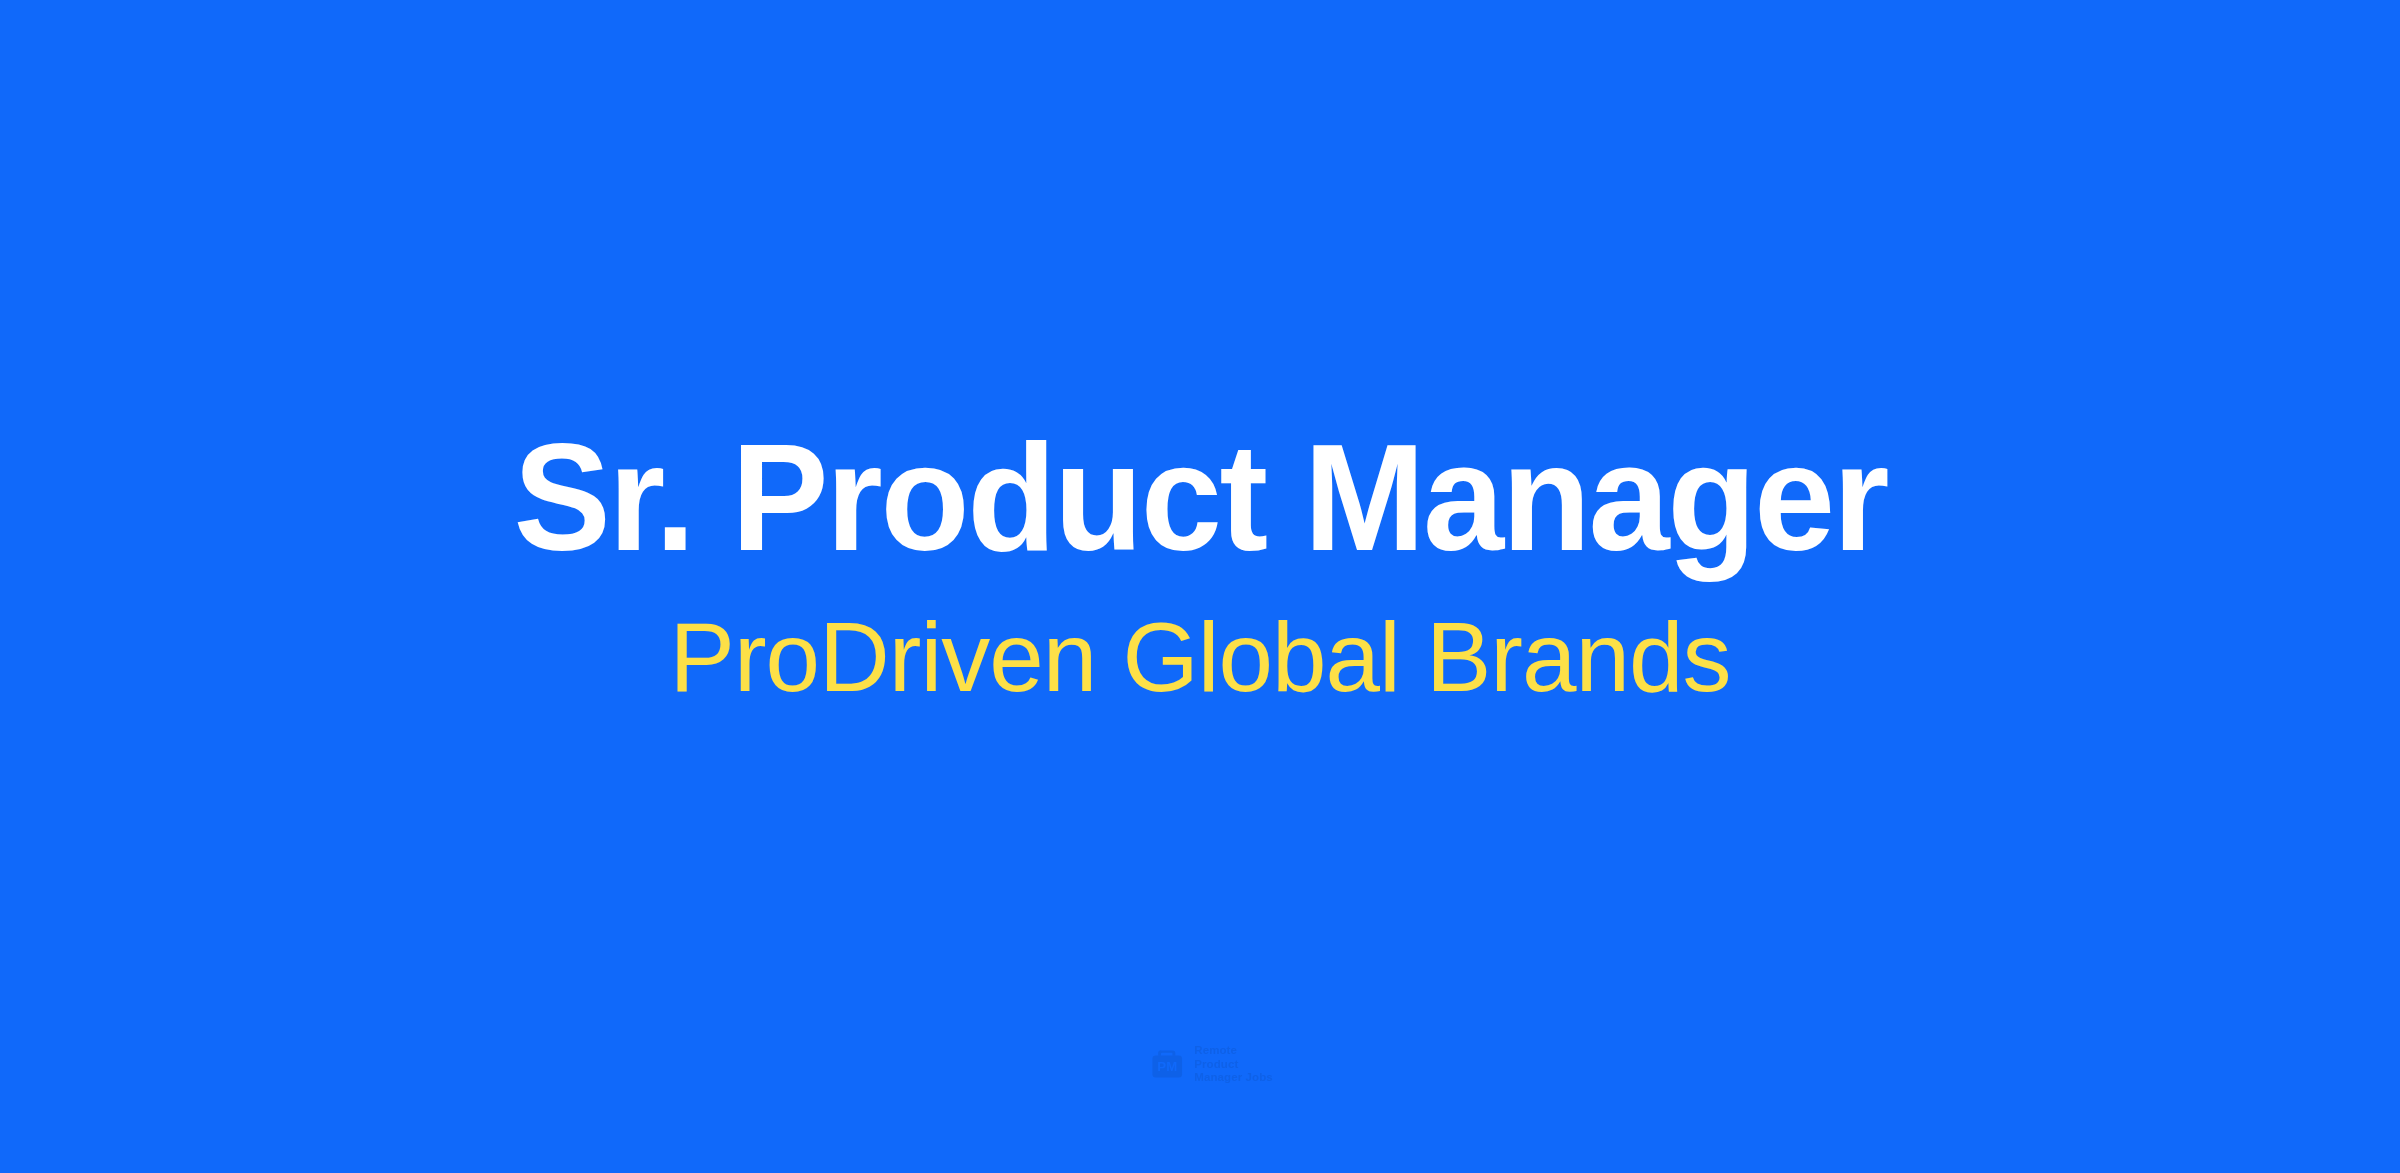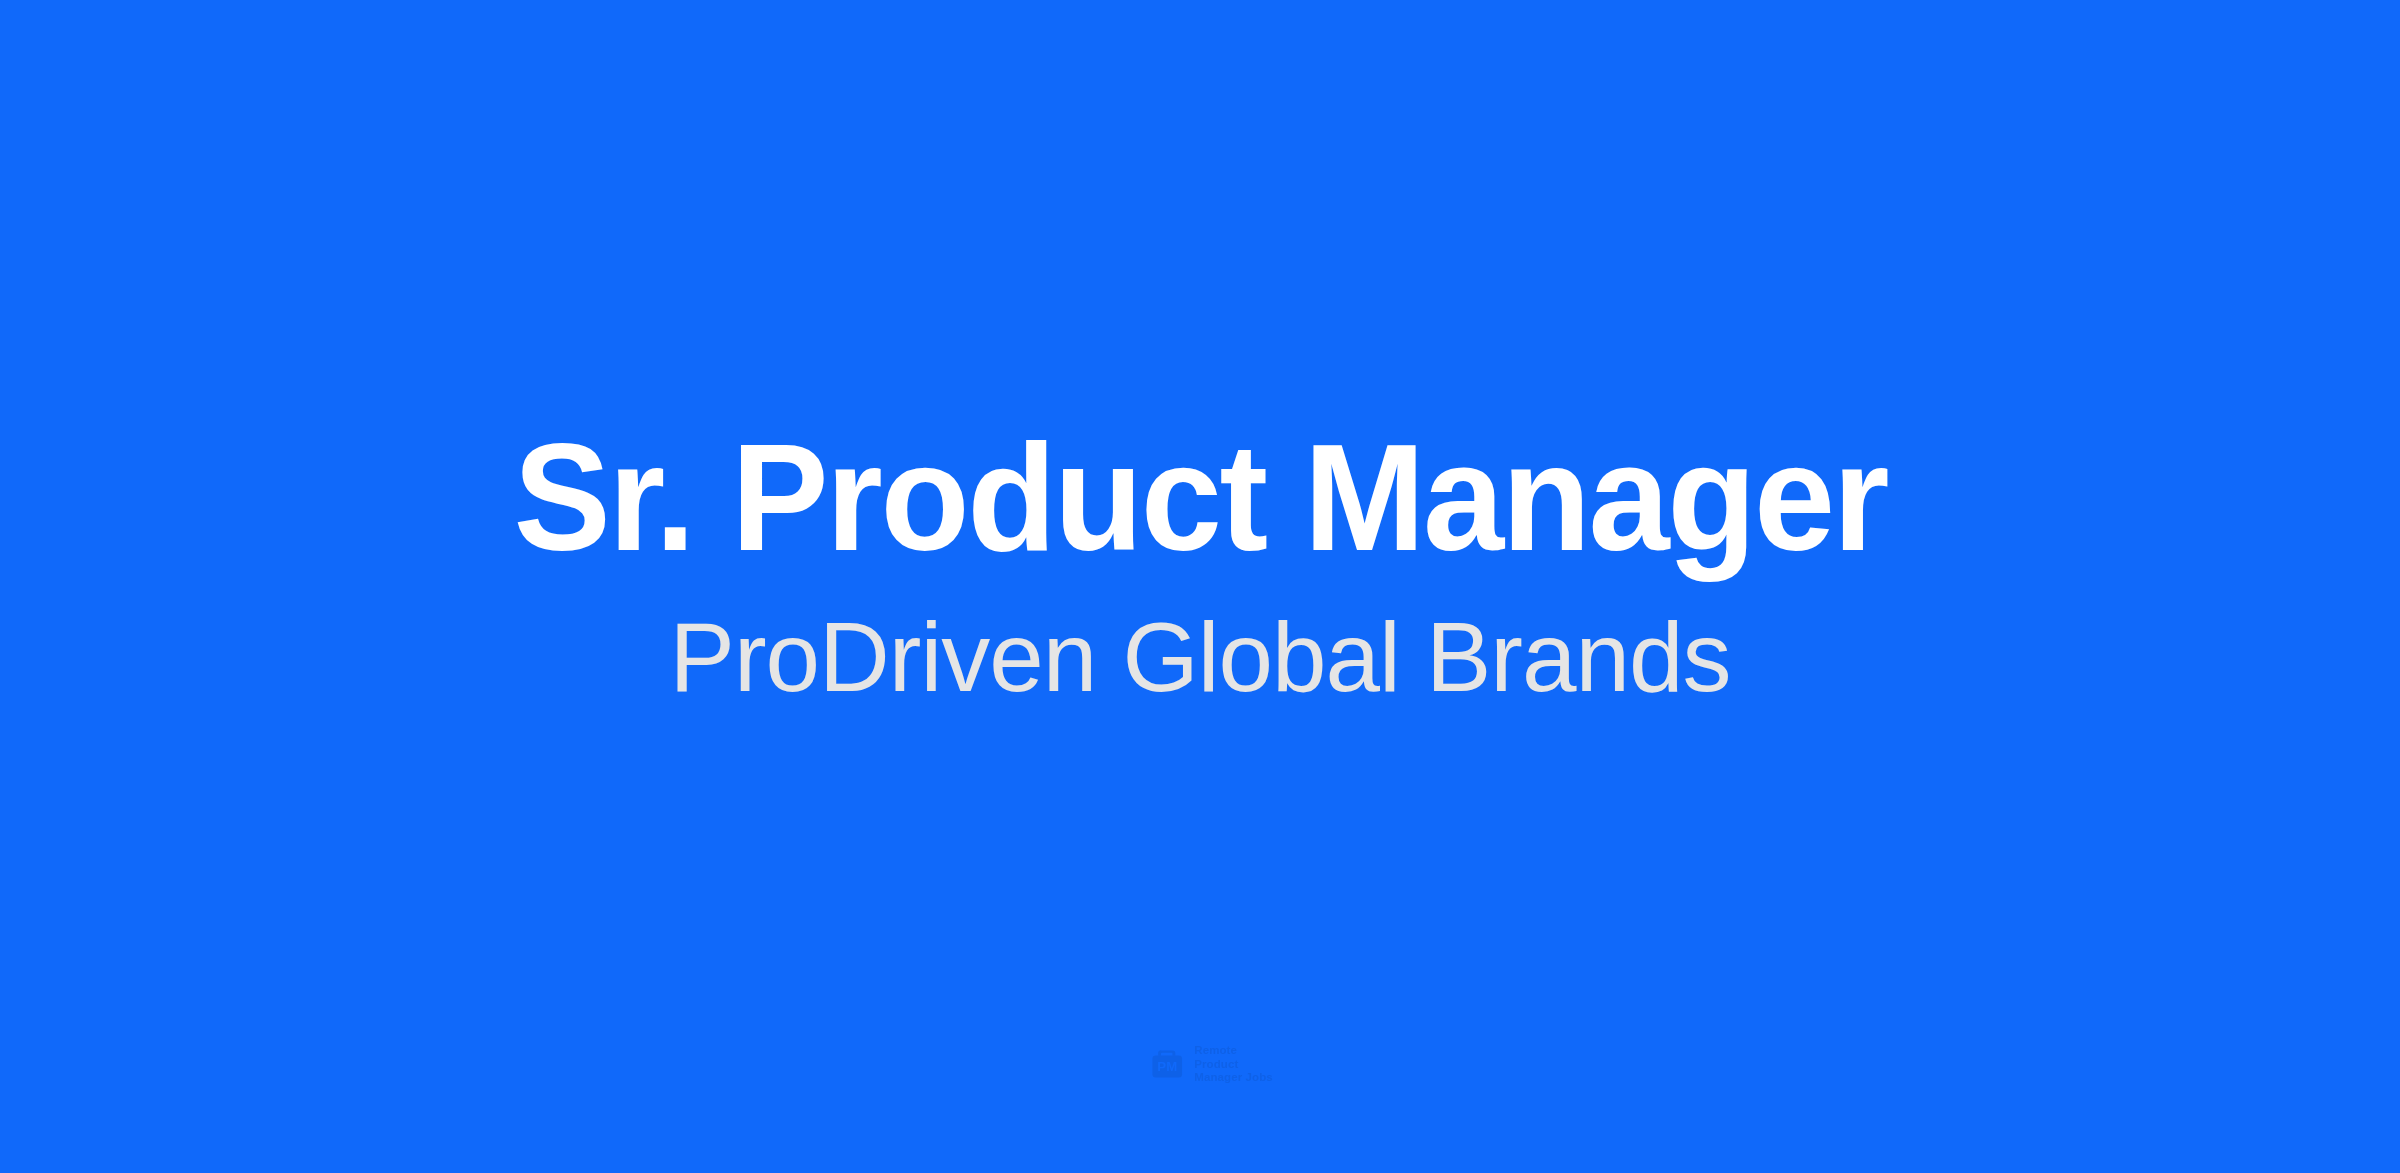--- a/index.html
+++ b/index.html
@@ -53,21 +53,21 @@
     white-space: nowrap;
     transform: scaleX(0.96);
     transform-origin: center center;
   }
 
   .company-name {
     font-family: "Liberation Sans", sans-serif;
     font-size: 98px;
     font-weight: 400;
     line-height: 1.18;
-    color: #e5e5e5;
+    color: #fde047;
     letter-spacing: -1px;
     text-align: center;
     margin: 22px 0 0 0;
     white-space: nowrap;
   }
 
   
   .watermark {
     position: absolute;
     left: 50%;

